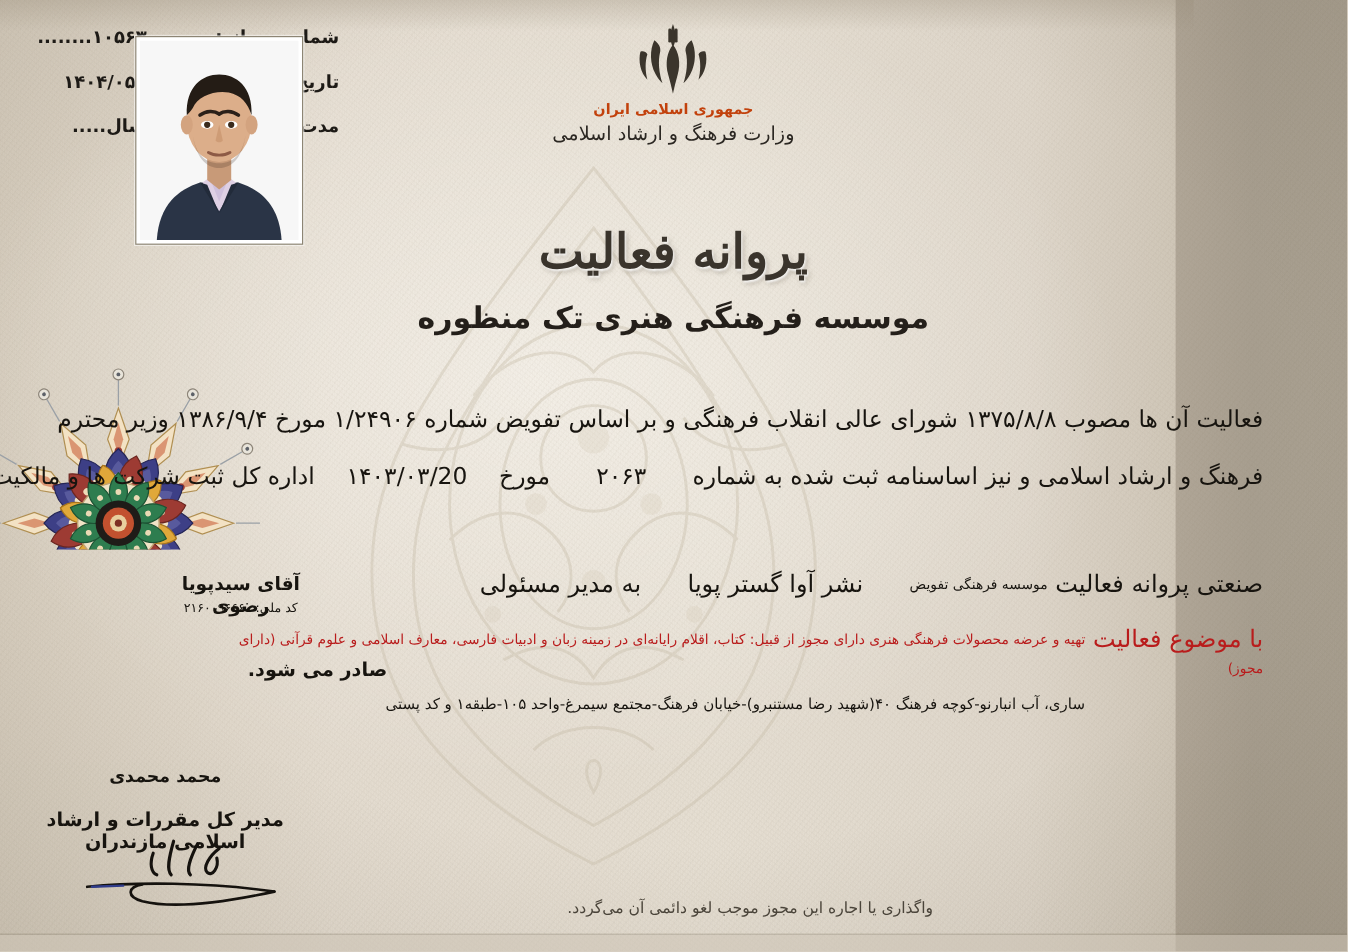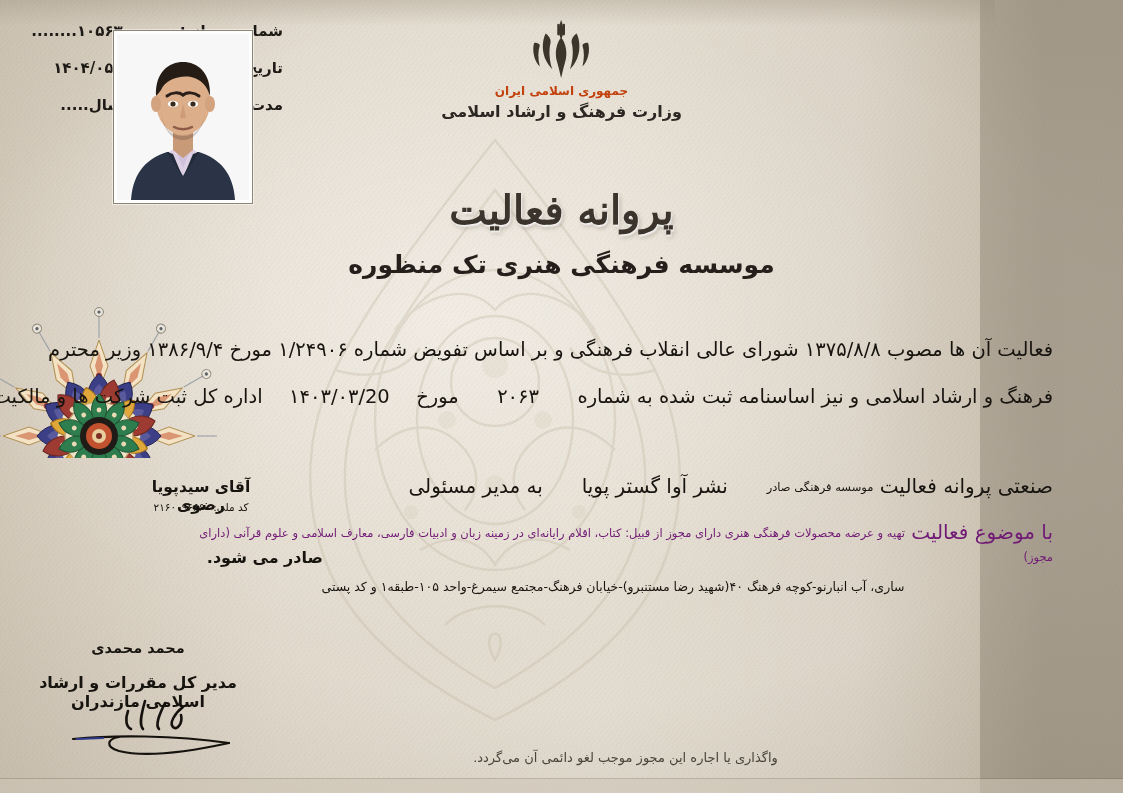--- a/index.html
+++ b/index.html
@@ -66,21 +66,21 @@
     margin-bottom:19px;letter-spacing:0;white-space:nowrap;
     text-align:right;
   }
 
   .emblem{
     position:absolute;top:18px;left:0;right:0;margin:0 auto;
     width:330px;text-align:center;
   }
   .emblem .crest{height:62px;margin-bottom:4px;}
   .emblem .l1{font-size:12px;color:#c2410c;font-weight:bold;margin-bottom:4px;}
-  .emblem .l2{font-size:16px;color:#2b2722;font-weight:bold;}
+  .emblem .l2{font-size:16px;color:#2b2722;font-weight:normal;}
 
   .photo-frame{
     position:absolute;top:30px;left:113px;
     width:132px;height:166px;
     border:1px solid #8d8574;
     background:#fff;padding:3px;
     box-shadow:0 0 0 1px rgba(255,255,255,.5);
   }
   .photo-inner{position:relative;width:100%;height:100%;overflow:hidden;background:#f4f4f4;}
   .photo-inner svg{width:100%;height:100%;display:block;}
@@ -112,21 +112,21 @@
   .holder-code{
     position:absolute;top:501px;right:852px;width:140px;
     text-align:center;font-size:10.5px;color:#17140f;
   }
   .row-inst{
     position:absolute;top:474px;right:70px;width:880px;
     font-size:20px;color:#17140f;direction:rtl;
   }
   .subject-line{
     position:absolute;top:520px;right:70px;width:880px;
-    font-size:20px;color:#701a75;direction:rtl;text-align:right;
+    font-size:20px;color:#b91c1c;direction:rtl;text-align:right;
   }
   .subject-small{font-size:11.5px;vertical-align:2px;}
 
   .address-block{
     position:absolute;top:575px;right:70px;width:880px;
     font-size:20px;color:#17140f;direction:rtl;
   }
   .address-small{
     display:block;font-size:12.5px;line-height:24px;
     text-align:center;margin:0 60px;
@@ -414,21 +414,21 @@
       <span>مورخ</span>
       <span class="line-sp-sm"></span>
       <span>۱۴۰۳/۰۳/20</span>
       <span class="line-sp-sm"></span>
       <span>اداره کل ثبت شرکت ها و مالکیت</span>
     </div>
   </div>
 
   <div class="row-inst">
     <span>صنعتی پروانه فعالیت</span>
-    <span class="subject-small">موسسه فرهنگی صادر</span>
+    <span class="subject-small">موسسه فرهنگی تفویض</span>
     <span class="line-sp"></span>
     <span>نشر آوا گستر پویا</span>
     <span class="line-sp"></span>
     <span>به مدیر مسئولی</span>
   </div>
   <div class="holder-name">آقای سیدپویا رضوی</div>
   <div class="holder-code">کد ملی: ۲۱۶۰۰۹۶۶۶۰</div>
 
   <div class="subject-line">
     <span>با موضوع فعالیت</span>

